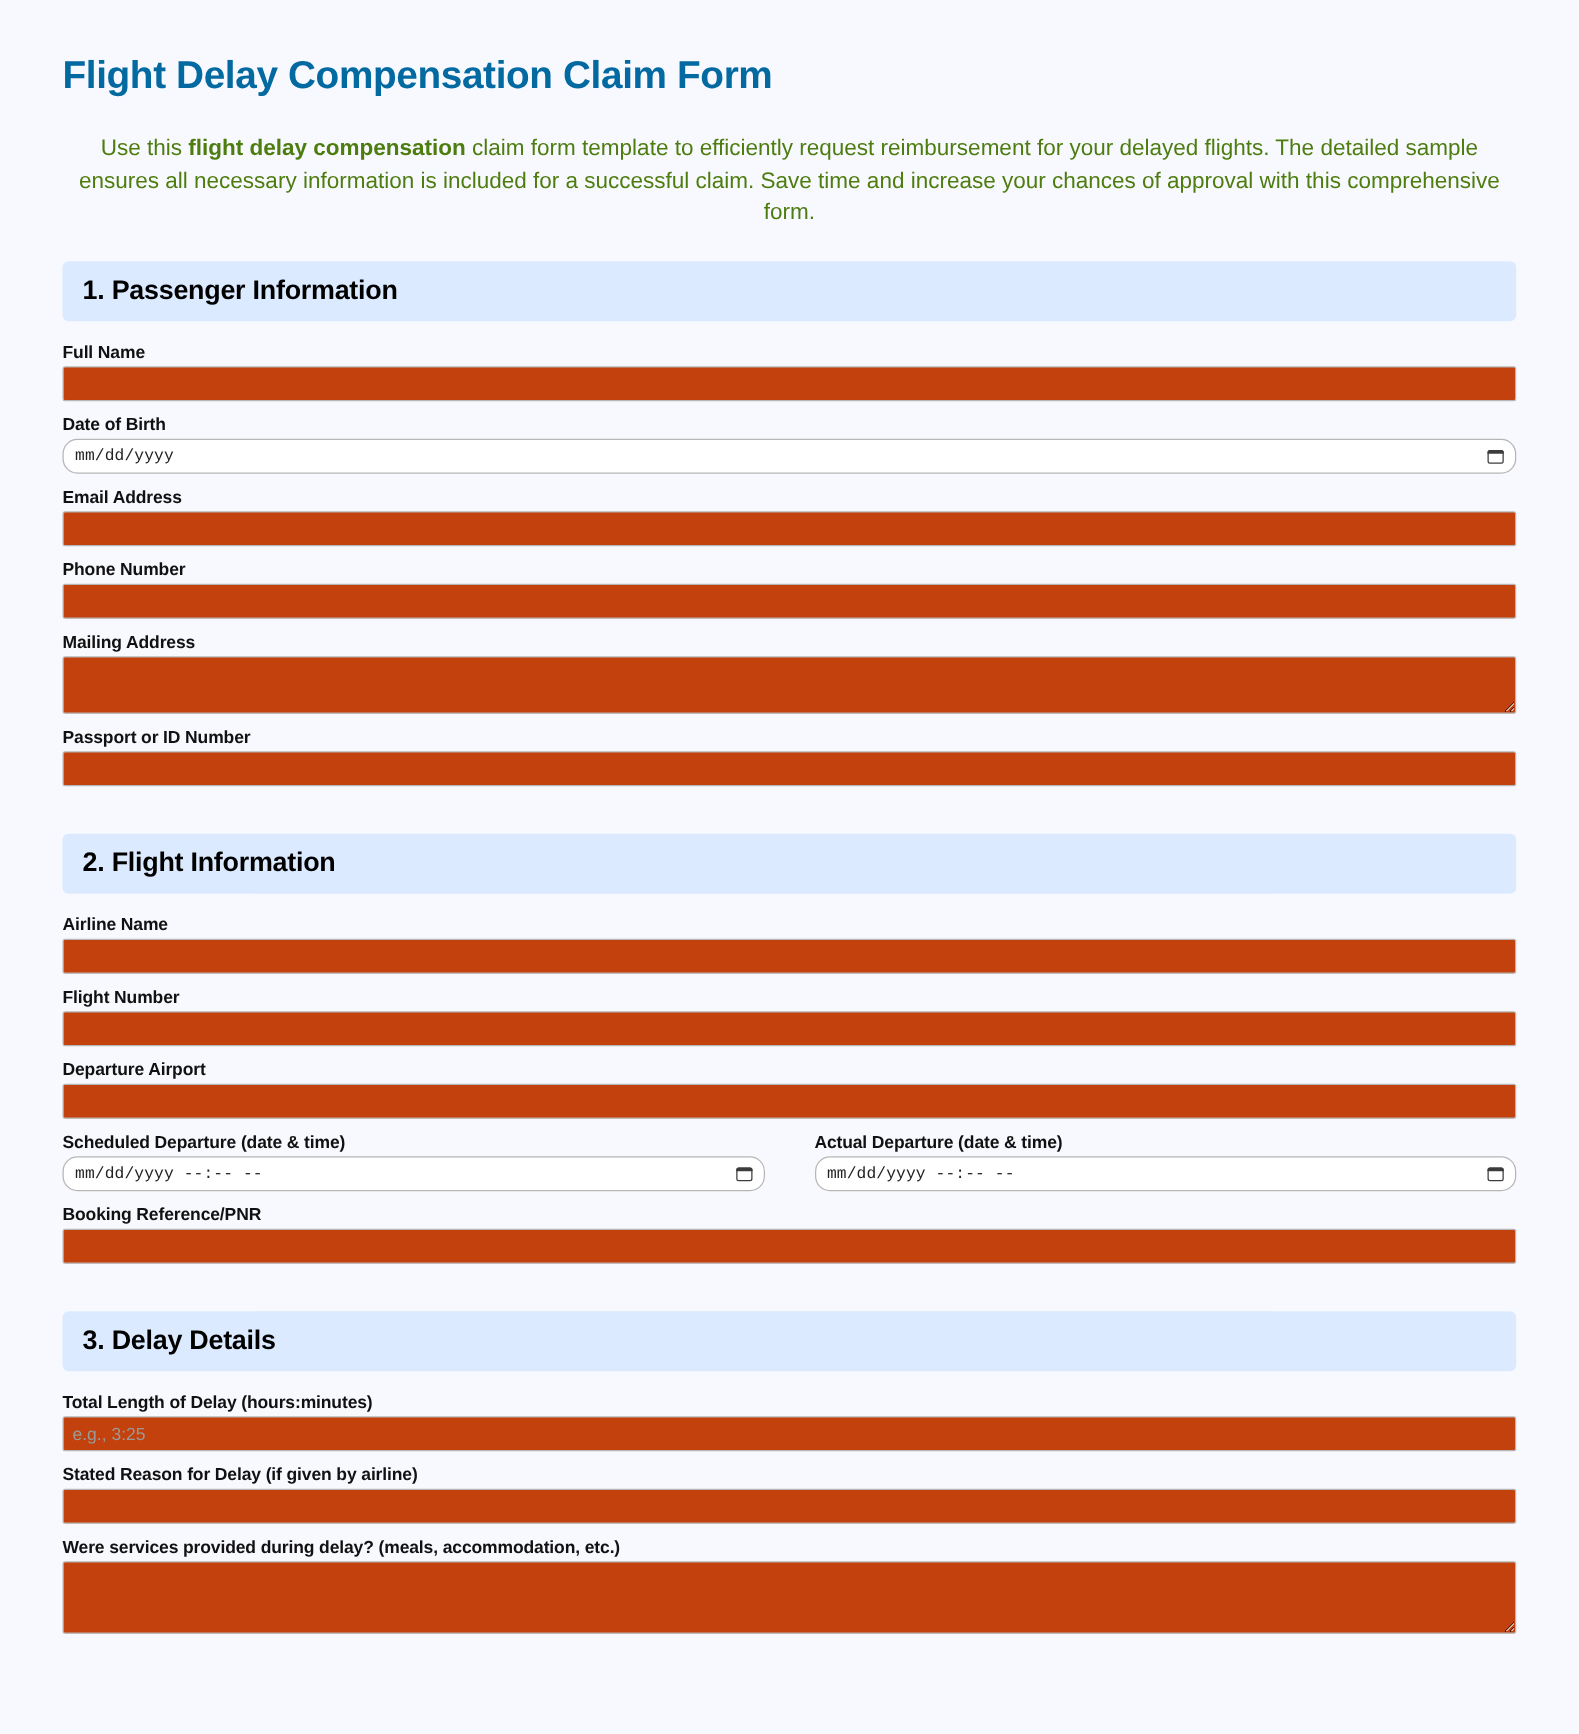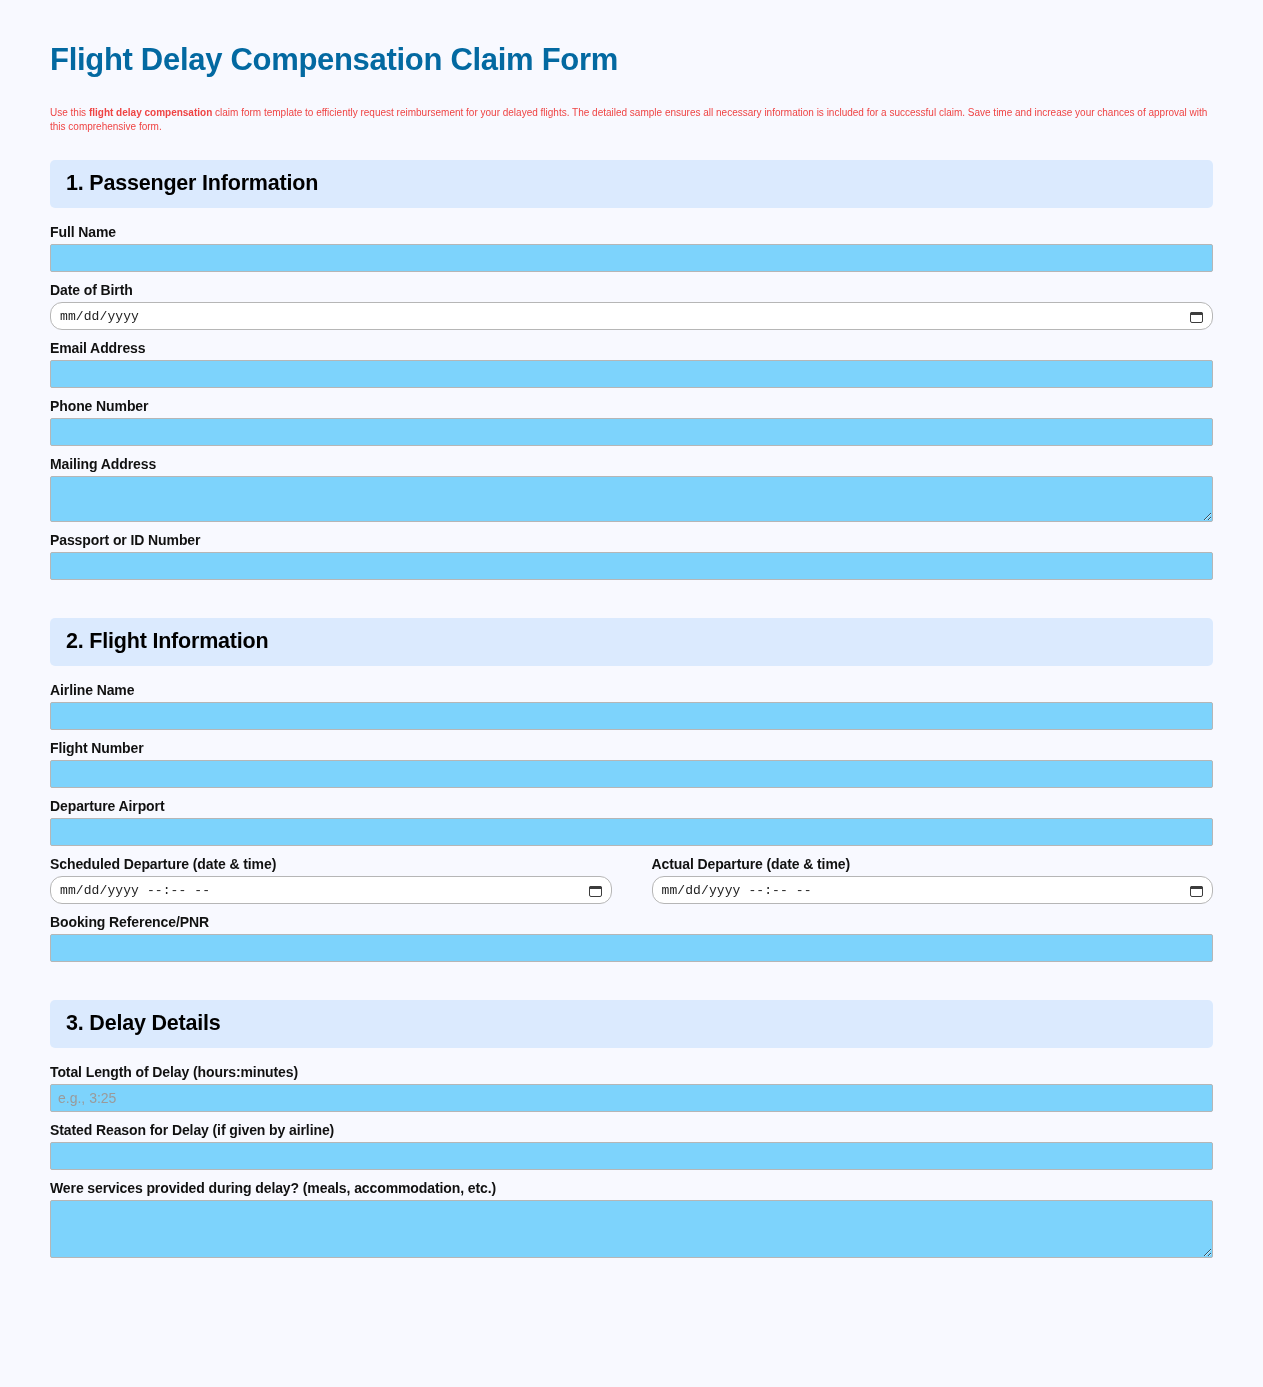--- a/index.html
+++ b/index.html
@@ -17,25 +17,26 @@
     padding: 42px 50px 0 50px;
   }
   .page-title {
     font-size: 31px;
     font-weight: bold;
     letter-spacing: -0.3px;
     margin: 0 0 28px 0;
     color: #0369a1;
   }
   .intro {
-    font-size: 10px;
+    font-size: 18px;
     line-height: 1.42;
     margin: 0 0 26px 0;
-    color: #ef4444;
+    color: #4d7c0f;
     max-width: 1165px;
+    text-align: center;
   }
   .intro b { font-weight: bold; }
 
   .section-header {
     background: #dbeafe;
     border-radius: 5px;
     padding: 11px 16px 12px 16px;
     margin: 0 0 16px 0;
     width: 1163px;
   }
@@ -56,21 +57,21 @@
     font-weight: bold;
     color: #111;
     margin-bottom: 4px;
     letter-spacing: -0.1px;
   }
   .ctl {
     display: block;
     width: 1163px;
     height: 28px;
     border: 1px solid #b6b6b6;
-    background: #7dd3fc;
+    background: #c2410c;
     border-radius: 2px;
     font-family: "Liberation Sans", sans-serif;
     font-size: 14px;
     color: #111;
     padding: 3px 7px;
     outline: none;
   }
   .ctl::placeholder { color: #9a9a9a; }
   textarea.ctl {
     height: 46px;

